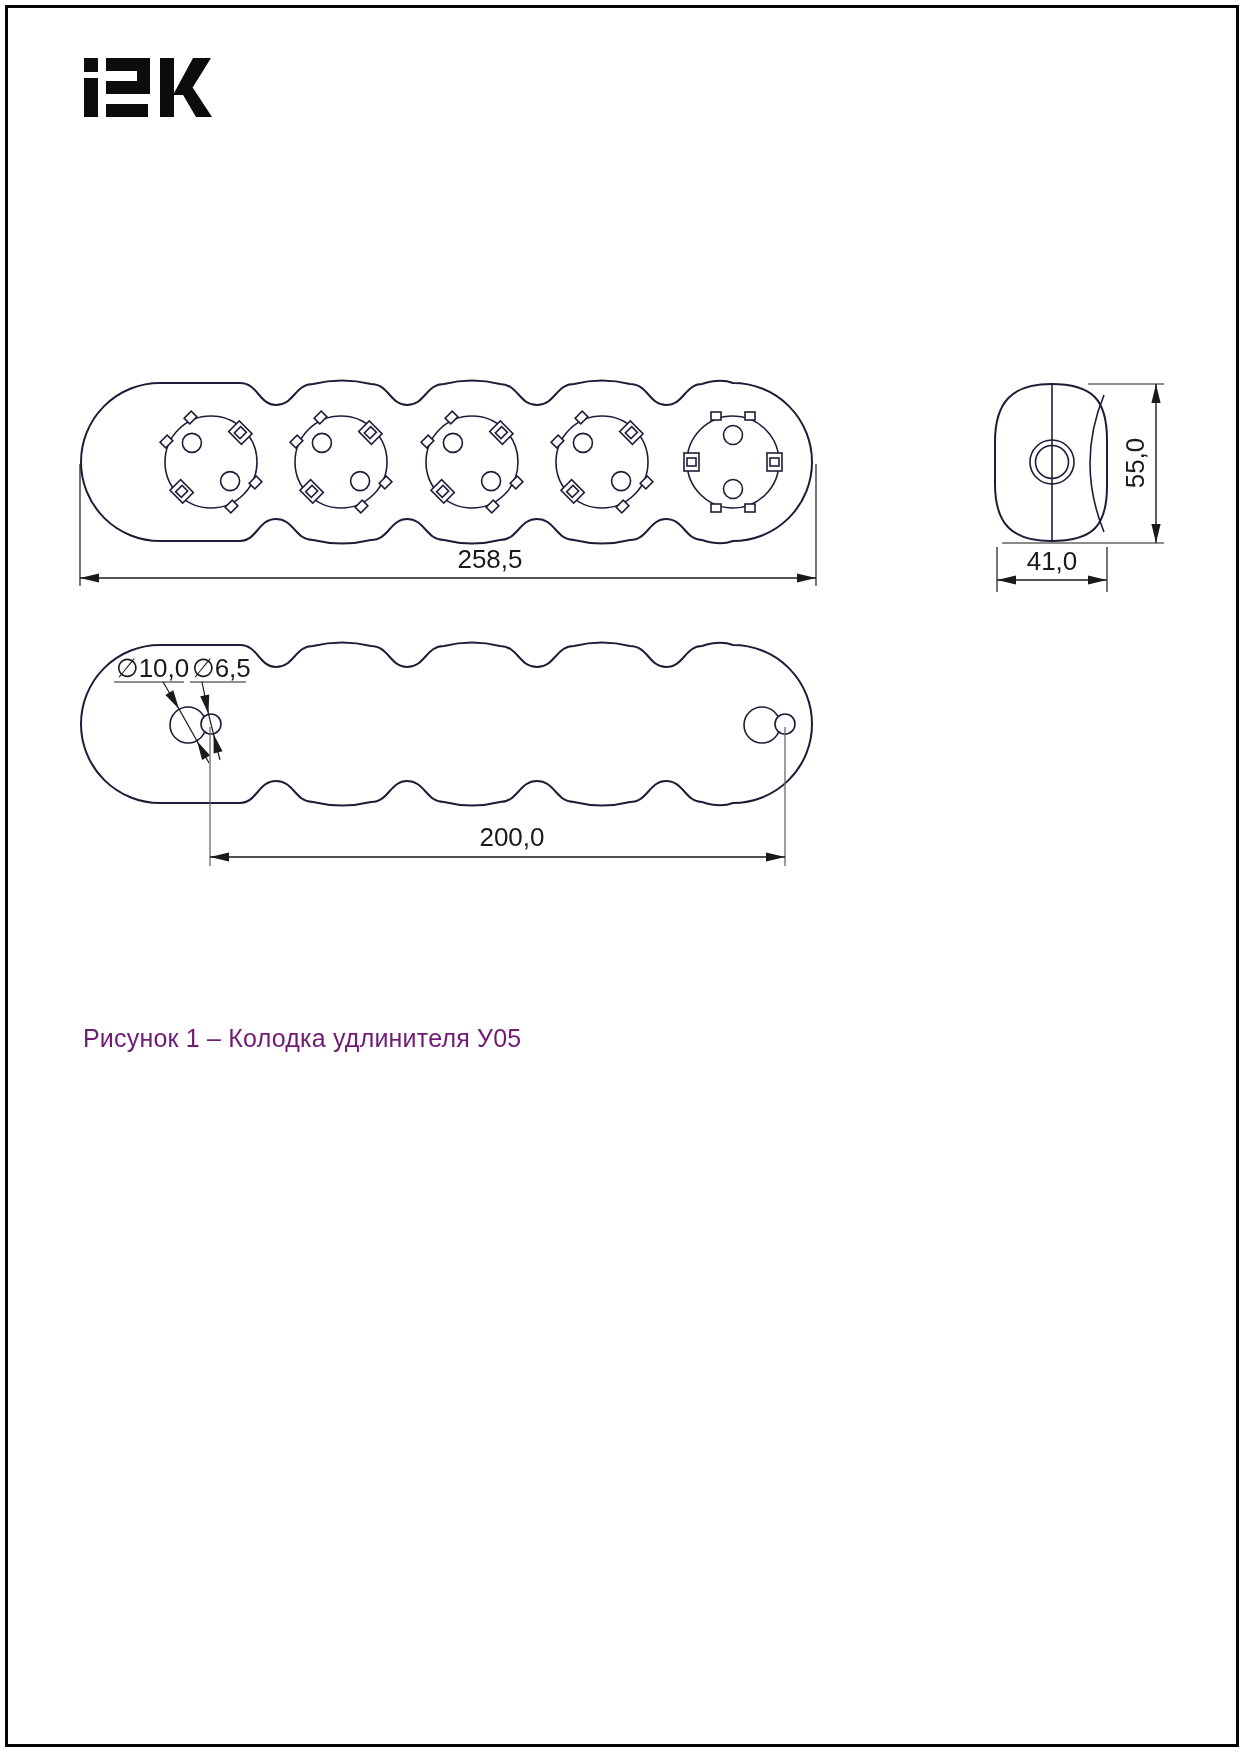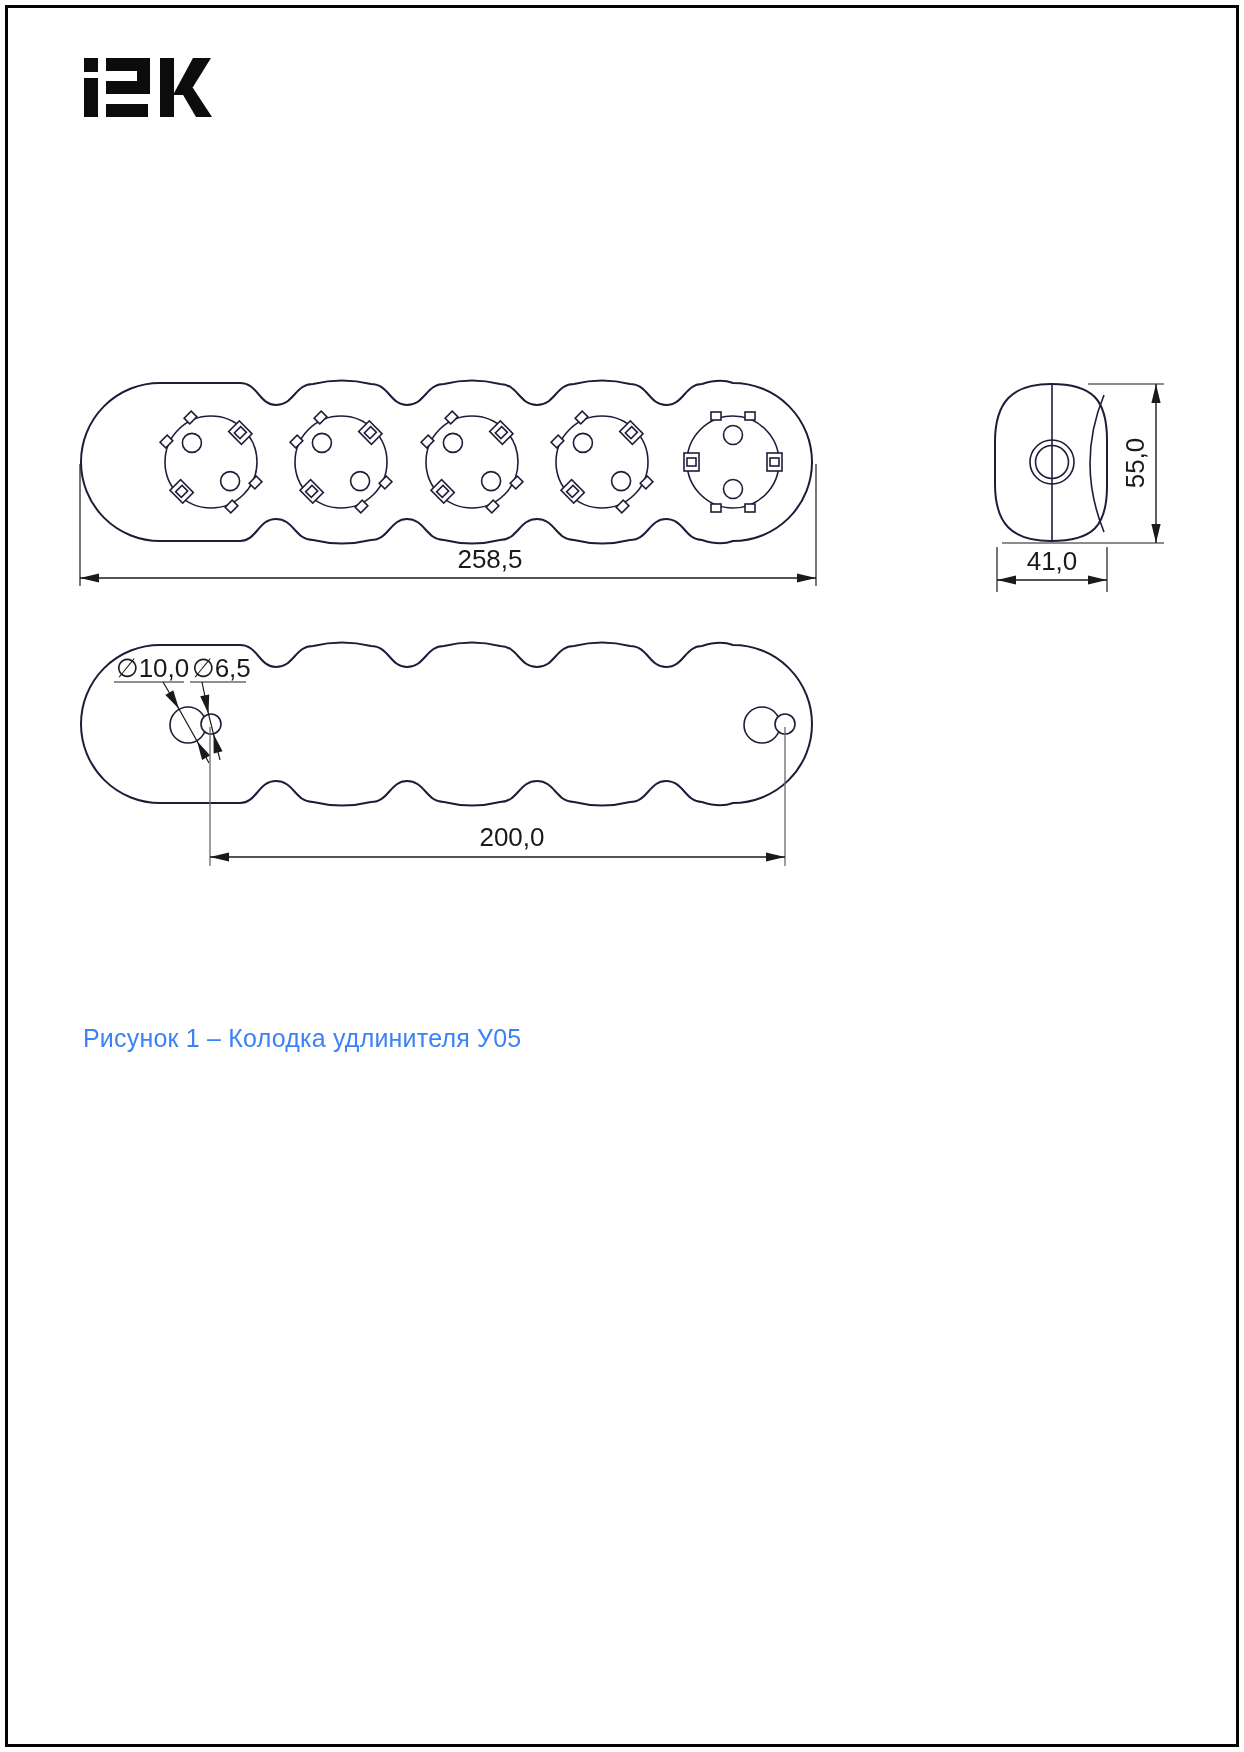--- a/index.html
+++ b/index.html
@@ -1,20 +1,20 @@
 <!DOCTYPE html>
 <html><head>
 <meta charset="utf-8">
 <style>
   html,body{margin:0;padding:0;background:#e8e8e8;}
   .page{position:relative;width:1244px;height:1752px;background:#ffffff;overflow:hidden;
         font-family:"Liberation Sans", sans-serif;}
   .border-frame{position:absolute;left:5px;top:5px;right:5px;bottom:5px;
         border:3px solid #050505;pointer-events:none;}
-  .caption{position:absolute;left:83px;top:1024px;font-size:25px;color:#3b82f6;
+  .caption{position:absolute;left:83px;top:1024px;font-size:25px;color:#701a75;
         letter-spacing:0.2px;}
   svg{position:absolute;left:0;top:0;}
   .body-line{fill:none;stroke:#1d1d3a;stroke-width:2;}
   .detail-line{fill:#ffffff;stroke:#1d1d3a;stroke-width:1.6;}
   .thin-line{fill:none;stroke:#1d1d3a;stroke-width:1.6;}
   .dim-line{fill:none;stroke:#1a1a1a;stroke-width:1.4;}
   .ext-line{fill:none;stroke:#1a1a1a;stroke-width:1.2;}
   .gray-line{fill:none;stroke:#6a6a6a;stroke-width:1.3;}
   .dim-text{fill:#1a1a1a;font-size:26px;font-family:"Liberation Sans", sans-serif;}
   .logo-shape{fill:#0c0c0c;stroke:none;}

